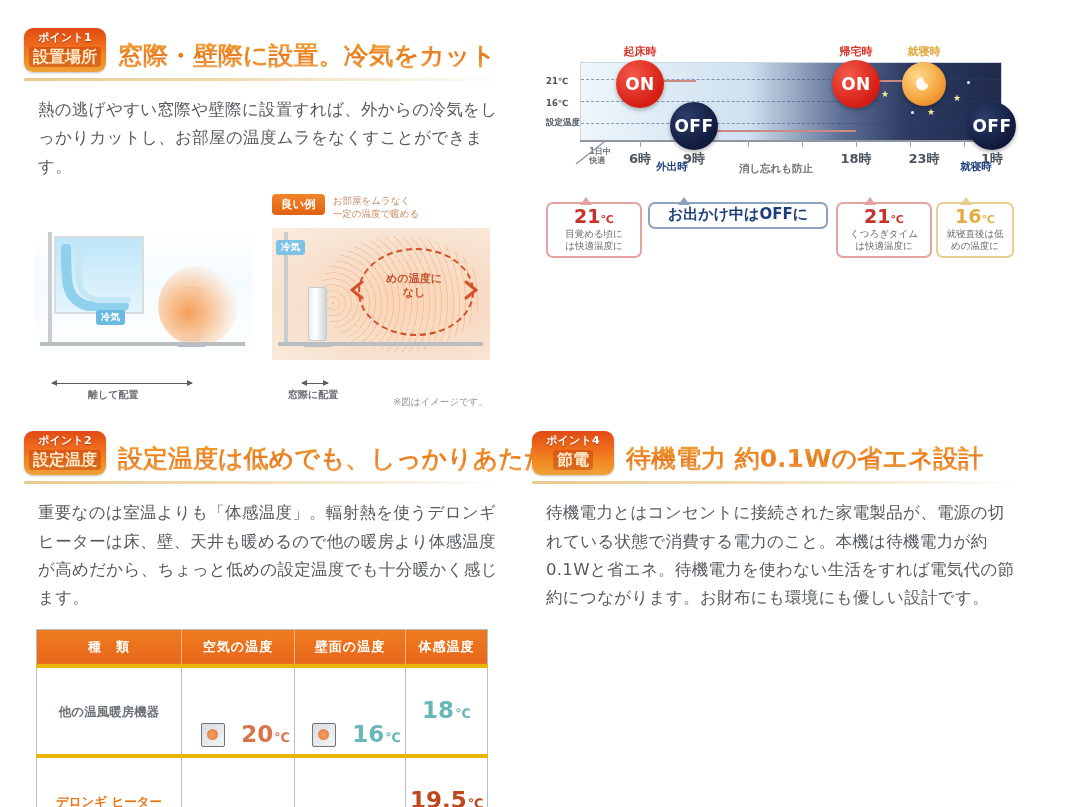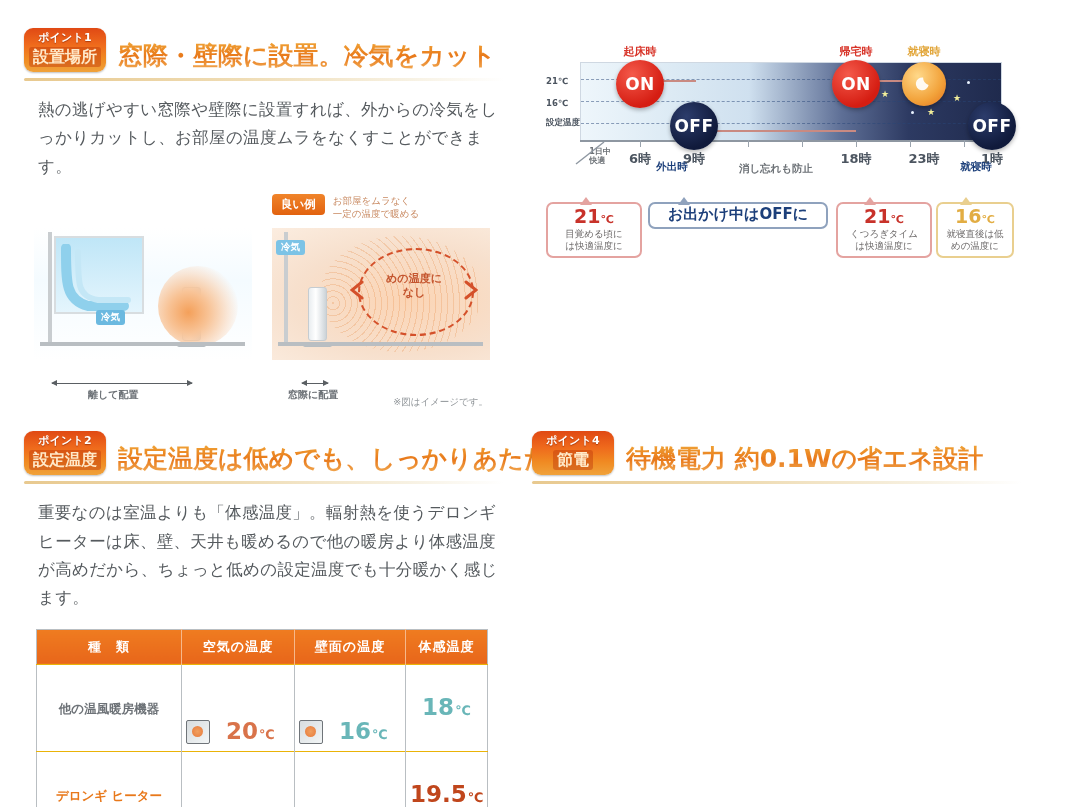--- a/index.html
+++ b/index.html
@@ -111,28 +111,28 @@
     margin:16px 0 0 12px;width:452px;border-collapse:collapse;
     border:1px solid #b9bec2;table-layout:fixed;
   }
   .cmp-table th{
     background:linear-gradient(to bottom,#ef7c20,#e8661a);
     color:#ffffff;font-size:13px;font-weight:bold;letter-spacing:1px;
     padding:8px 2px;border-right:1px solid #f6b88a;
   }
   .cmp-table th:last-child{border-right:none;}
   .cmp-table td{
-    border-top:1px solid #eab308;border-right:1px solid #b9bec2;
+    border-top:4px solid #eab308;border-right:1px solid #b9bec2;
     padding:7px 4px;text-align:center;vertical-align:middle;height:45px;
   }
   .cmp-table td:last-child{border-right:none;}
   .rowlabel{font-size:12.5px;font-weight:bold;white-space:nowrap;}
   .rowlabel.other{color:#6d7277;}
   .rowlabel.delonghi{color:#e8781a;}
-  .cellwrap{display:flex;align-items:center;justify-content:flex-start;gap:16px;margin-top:48px;}
+  .cellwrap{display:flex;align-items:center;justify-content:flex-end;gap:16px;margin-top:48px;}
   .cubeicon{width:22px;height:22px;flex:0 0 22px;position:relative;border-radius:2px;}
   .cube-cold{background:linear-gradient(135deg,#d8dde0,#f2f5f6);border:1.5px solid #6f7479;}
   .cube-cold:after{content:"";position:absolute;left:5px;top:5px;width:11px;height:11px;border-radius:50%;
     background:radial-gradient(circle,#f0a060,#e8793a);}
   .cube-warm{background:linear-gradient(135deg,#f5a05c,#ef7a22);border:1.5px solid #e2650f;}
   .cube-warm:after{content:"";position:absolute;left:6px;top:4px;width:8px;height:14px;border-radius:2px;
     background:linear-gradient(to bottom,#ffe2b8,#fbbf7a);}
   .cube-hot{background:linear-gradient(135deg,#f2801f,#e5550b);border:1.5px solid #d44c06;}
   .cube-hot:after{content:"";position:absolute;left:6px;top:4px;width:8px;height:14px;border-radius:2px;
     background:linear-gradient(to bottom,#ffd9a0,#f8a451);}
@@ -441,16 +441,17 @@
     </div>
 
     <div>
       <div class="sec-head">
         <div class="badge">
           <span class="b1">ポイント4</span>
           <span class="b2">節電</span>
         </div>
         <div class="sec-title">待機電力 約0.1Wの省エネ設計</div>
       </div>
+      <p class="body-copy">待機電力とはコンセントに接続された家電製品が、電源の切れている状態で消費する電力のこと。本機は待機電力が約0.1Wと省エネ。待機電力を使わない生活をすれば電気代の節約につながります。お財布にも環境にも優しい設計です。</p>
     </div>
 
   </div>
 </div>
 
 </body></html>

